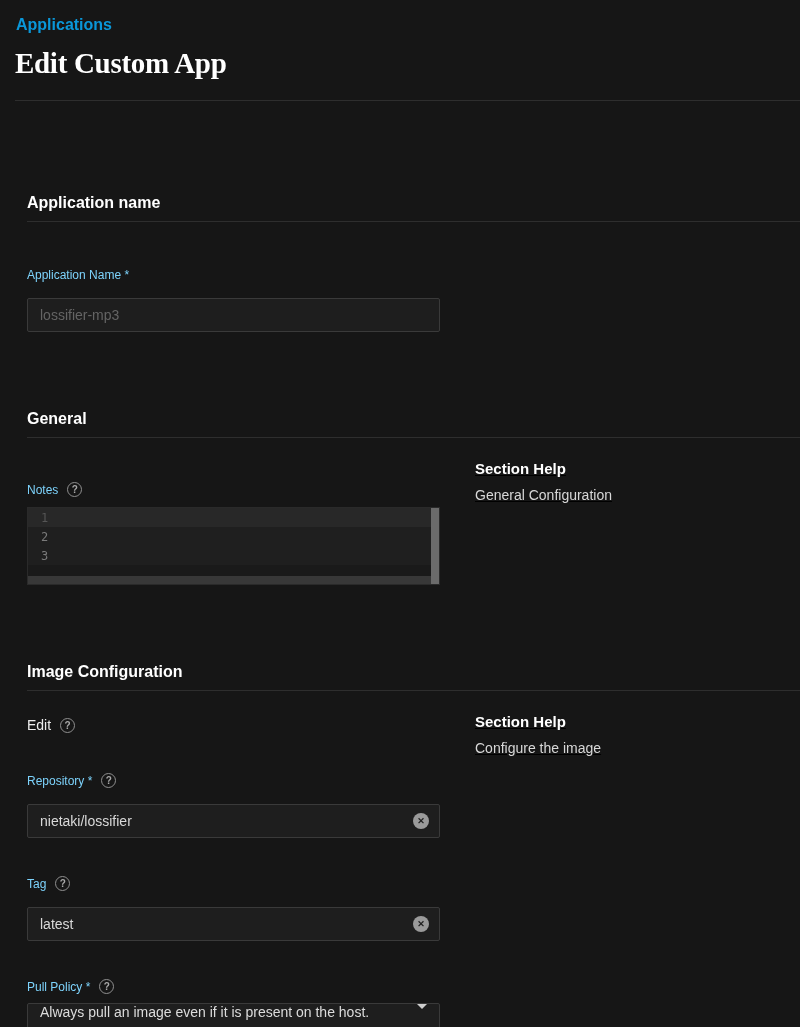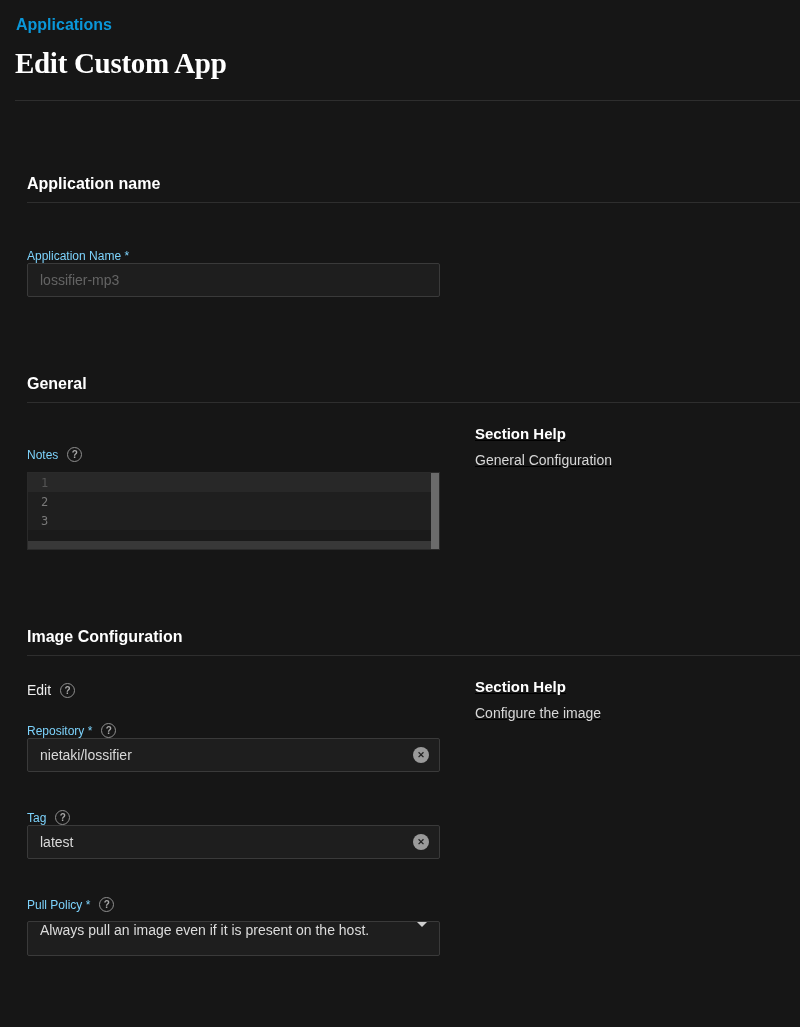--- a/index.html
+++ b/index.html
@@ -17,37 +17,37 @@
   .title {
     color:#ffffff; font-size:29px; font-weight:700; letter-spacing:-0.3px;
     line-height:34px; margin:12px 0 0 -1px;font-family:Liberation Serif, serif;
   }
   .divider { height:1px; background:#2e2e2e; }
   .header-divider { margin:20px 0 0 15px; }
 
   
   .section { padding-left:27px; }
   .section-heading { color:#ffffff; font-size:16px; font-weight:700; line-height:18px; }
-  .s1 .section-heading { margin-top:74px; }
+  .s1 .section-heading { margin-top:93px; }
   .s2 .section-heading { margin-top:78px; }
   .s3 .section-heading { margin-top:78px; }
   .section-divider { margin-top:9px; }
 
   .field-label-row { display:flex; align-items:center; }
   .field-label { color:#7dd3fc; font-size:12px; line-height:14px; }
   .group-label { color:#ededed; font-size:14px; line-height:16px; }
 
   .help-icon {
     display:inline-flex; align-items:center; justify-content:center;
     width:15px; height:15px; border:1px solid #8f8f8f; border-radius:50%;
     color:#a8a8a8; font-size:10px; font-weight:700; margin-left:9px; cursor:pointer;
     flex:none;
   }
 
-  .input-wrap { position:relative; width:413px; margin-top:0;border-radius:11px; }
+  .input-wrap { position:relative; width:413px; margin-top:16px;border-radius:11px; }
   .text-input {
     width:413px; height:34px; background:#1e1e1e; border:1px solid #3a3a3a;
     border-radius:2px; color:#d9d9d9; font-size:14px; padding:0 34px 0 12px;
     font-family:"Liberation Sans", sans-serif; outline:none;
   }
   .text-input.disabled { color:#646464; }
   .clear-icon {
     position:absolute; right:11px; top:50%; transform:translateY(-50%);
     width:16px; height:16px; border-radius:50%; background:#9a9a9a;
     color:#1e1e1e; font-size:9px; font-weight:700;
@@ -70,21 +70,21 @@
   .row { display:flex; align-items:flex-start; }
   .col-left { width:413px; flex:none; }
   .col-right { margin-left:35px; flex:1;text-decoration:underline; }
   .row-general .col-right { padding-top:22px; }
   .row-image .col-right { padding-top:22px; }
   .help-title { color:#ffffff; font-size:15px; font-weight:700; line-height:18px; }
   .help-body { color:#d8d8d8; font-size:14px; line-height:17px; margin-top:9px; }
 
   .notes-label-row { margin-top:44px; }
   .image-label-row { margin-top:26px; }
-  .repo-label-row { margin-top:25px; }
+  .repo-label-row { margin-top:40px; }
   .tag-label-row { margin-top:38px; }
   .pull-label-row { margin-top:38px; }
 
   
   .editor {
     position:relative; width:413px; height:78px; margin-top:10px;
     background:#1a1a1a; border:1px solid #2a2a2a; overflow:hidden;
   }
   .editor-line { display:flex; align-items:center; height:19px; background:#1f1f1f; }
   .editor-line.active { background:#282828; }

